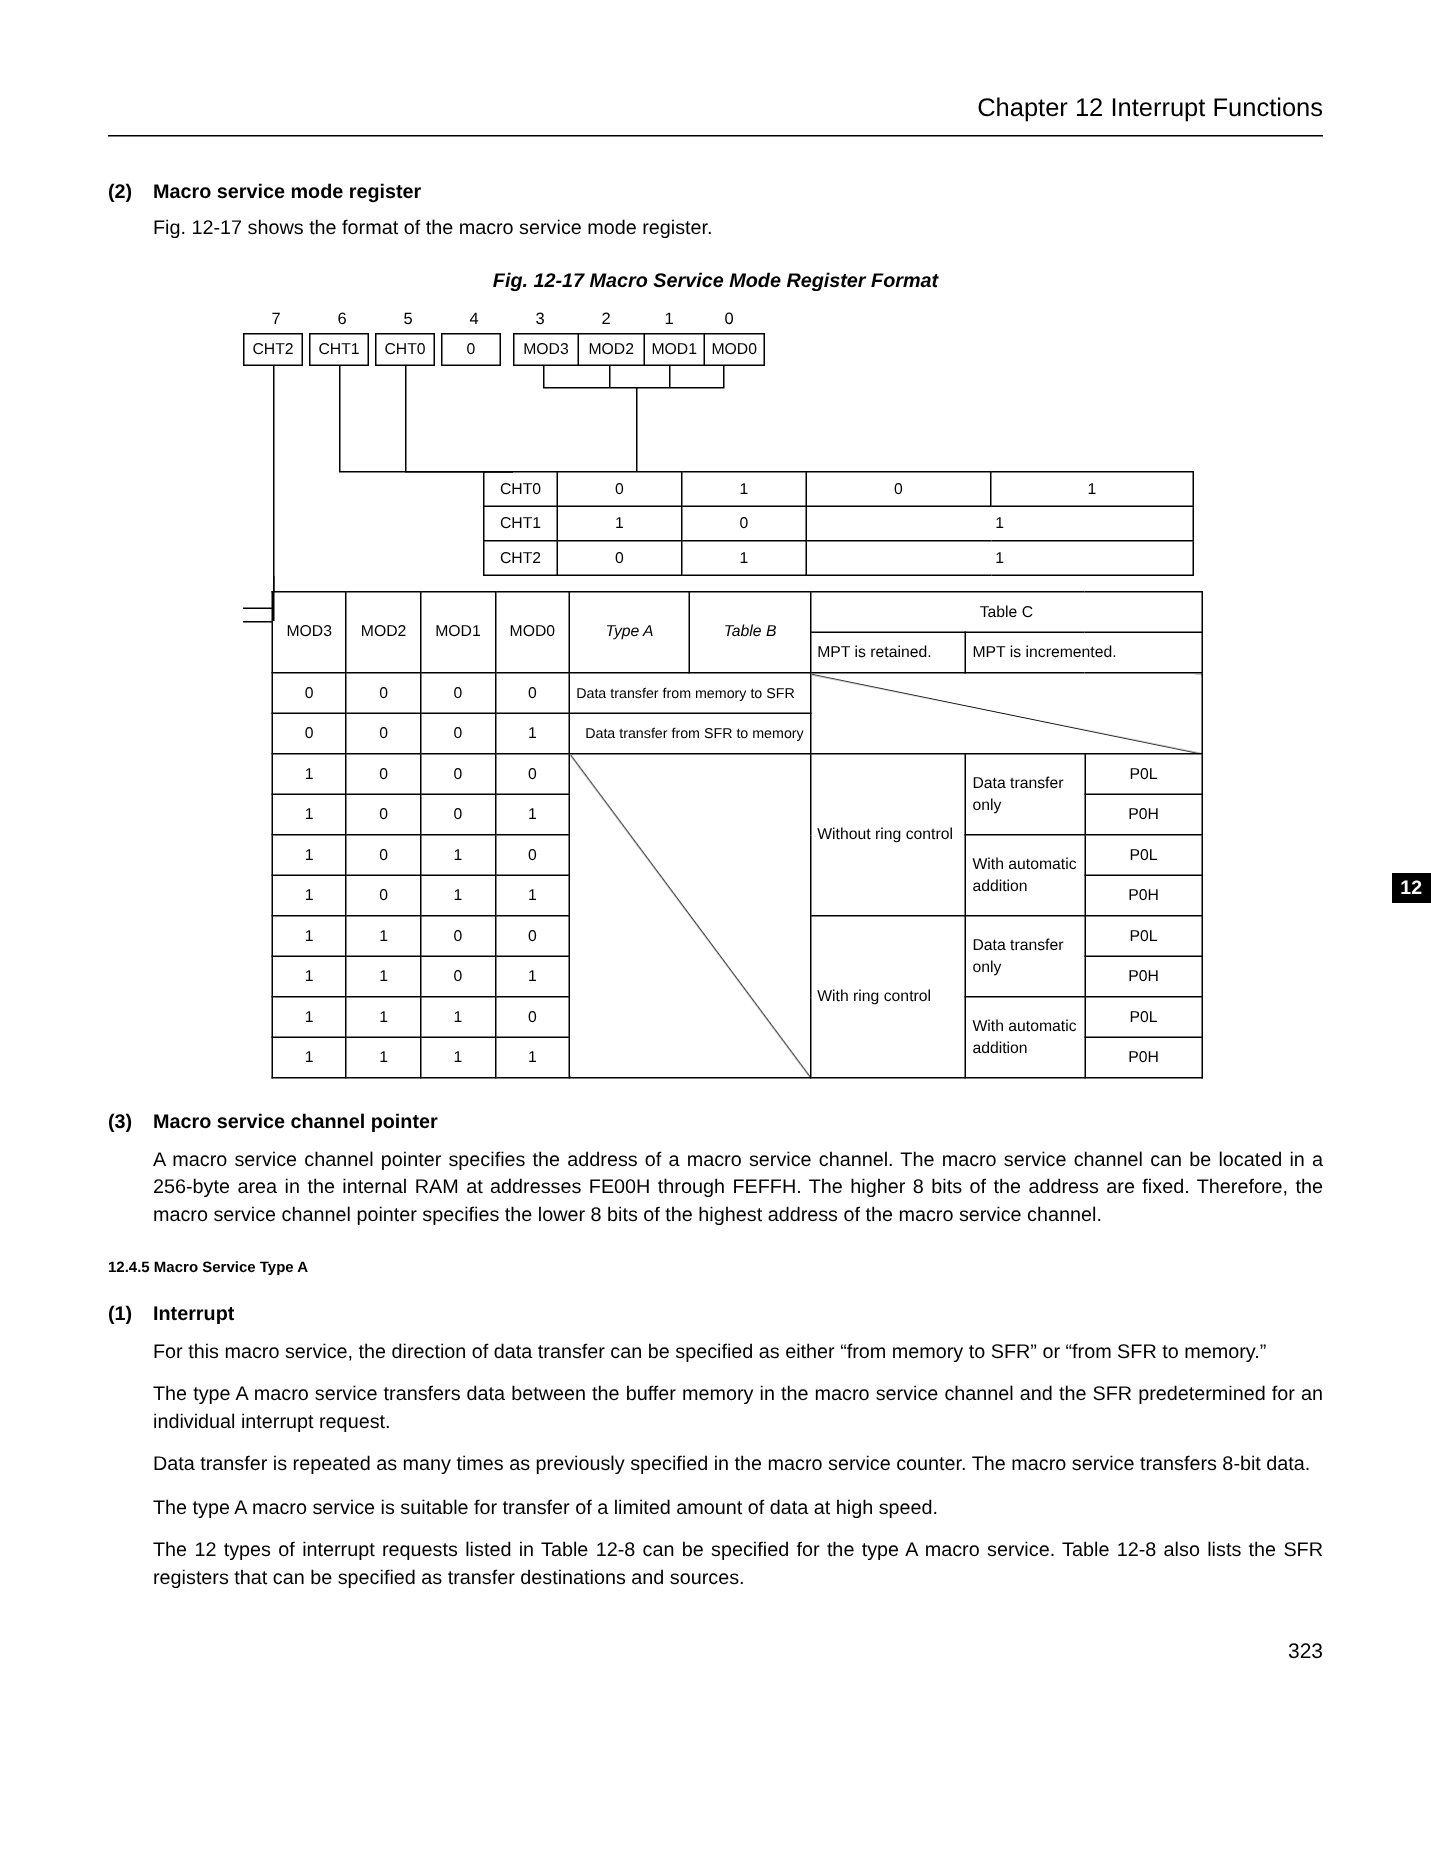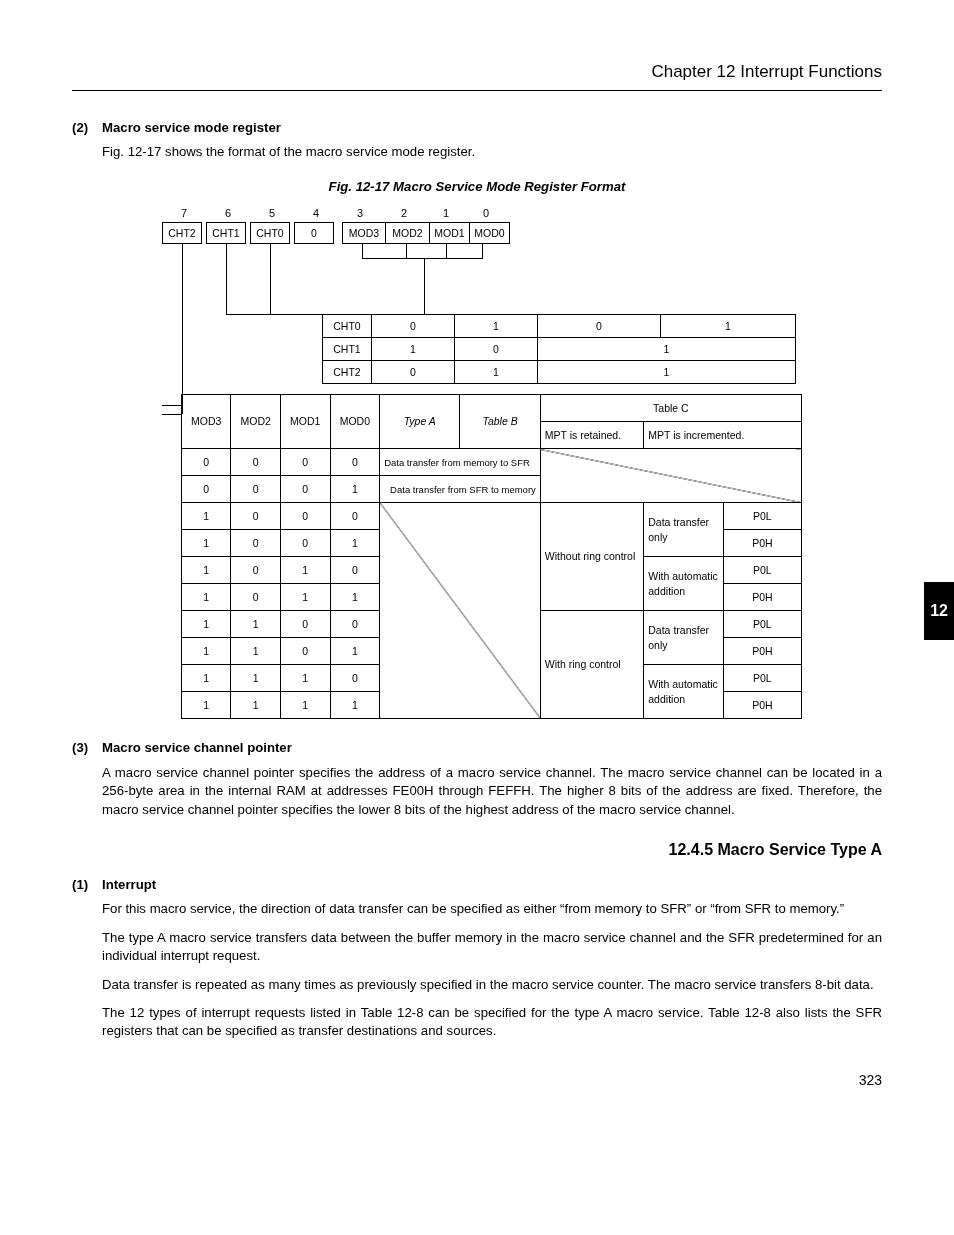--- a/index.html
+++ b/index.html
@@ -26,22 +26,22 @@
   .body-indent { margin-left: 30px; }
   .para { margin: 6px 0 10px 0; text-align: justify; }
   .fig-caption { text-align: center; font-weight: bold; font-style: italic; margin: 16px 0 10px 0; }
   .side-tab {
     position: absolute;
     right: 0;
     top: 582px;
     background: #000;
     color: #fff;
     font-weight: bold;
-    font-size: 16px;
-    padding: 18px 6px;
+    font-size: 13px;
+    padding: 1px 6px;
   }
   .page-num {
     text-align: right;
     font-size: 14px;
     margin-top: 30px;
   }
 
   
   .fig-wrap {
     margin: 0 0 20px 90px;
@@ -123,23 +123,22 @@
         rgba(0,0,0,0) 0%, rgba(0,0,0,0) calc(50% - 0.6px),
         #000 50%,
         rgba(0,0,0,0) calc(50% + 0.6px), rgba(0,0,0,0) 100%);
   }
 
   .num-item { display: flex; margin-top: 14px; }
   .num-item .lbl { width: 30px; font-weight: bold; flex-shrink: 0; }
   .num-item .txt { font-weight: bold; }
 
   h4.subsec {
-    font-size: 16px;
+    font-size: 10px;
     margin: 20px 0 8px 0;
-    text-align: right;
   }
 </style>
 </head>
 <body>
 
 <div class="side-tab">12</div>
 
 <div class="chapter-header">Chapter 12   Interrupt Functions</div>
 <hr class="header-rule">
 
@@ -340,16 +339,17 @@
 <h4 class="subsec">12.4.5  Macro Service Type A</h4>
 
 <div class="num-item">
   <div class="lbl">(1)</div>
   <div class="txt">Interrupt</div>
 </div>
 <div class="body-indent">
   <p class="para">For this macro service, the direction of data transfer can be specified as either “from memory to SFR” or “from SFR to memory.”</p>
   <p class="para">The type A macro service transfers data between the buffer memory in the macro service channel and the SFR predetermined for an individual interrupt request.</p>
   <p class="para">Data transfer is repeated as many times as previously specified in the macro service counter.  The macro service transfers 8-bit data.</p>
+  <p class="para">The type A macro service is suitable for transfer of a limited amount of data at high speed.</p>
   <p class="para">The 12 types of interrupt requests listed in Table 12-8 can be specified for the type A macro service.  Table 12-8 also lists the SFR registers that can be specified as transfer destinations and sources.</p>
 </div>
 
 <div class="page-num">323</div>
 
 </body></html>

